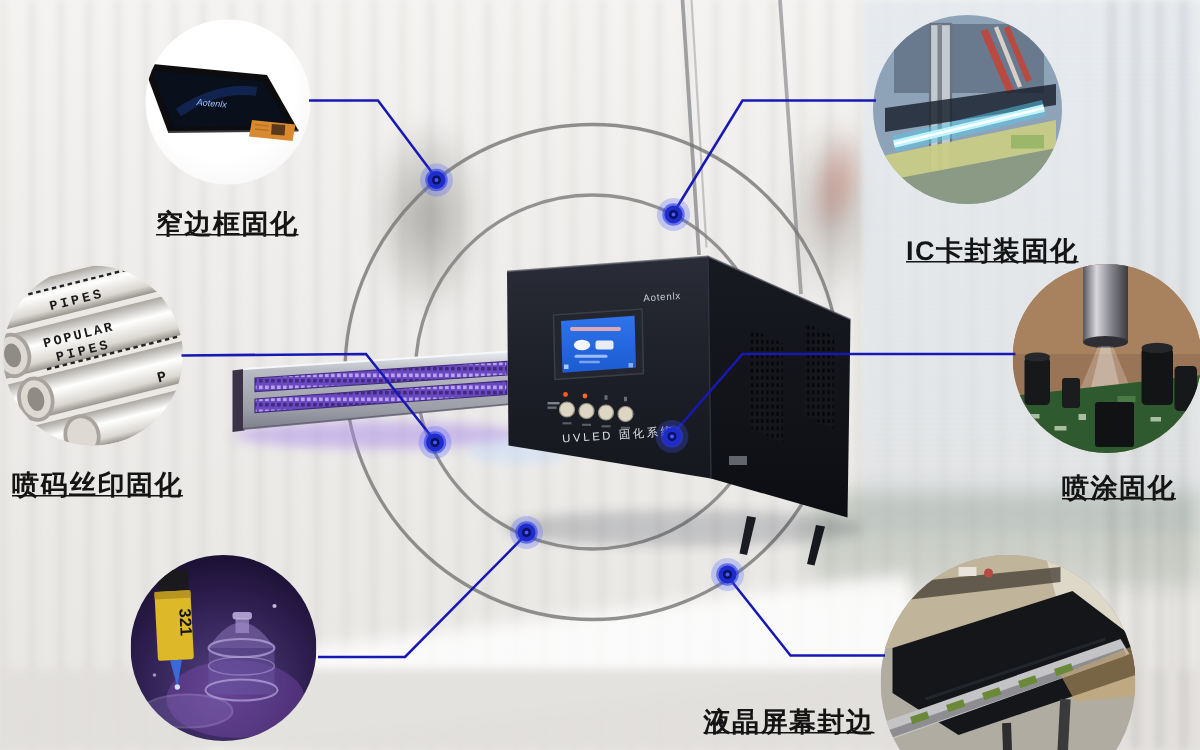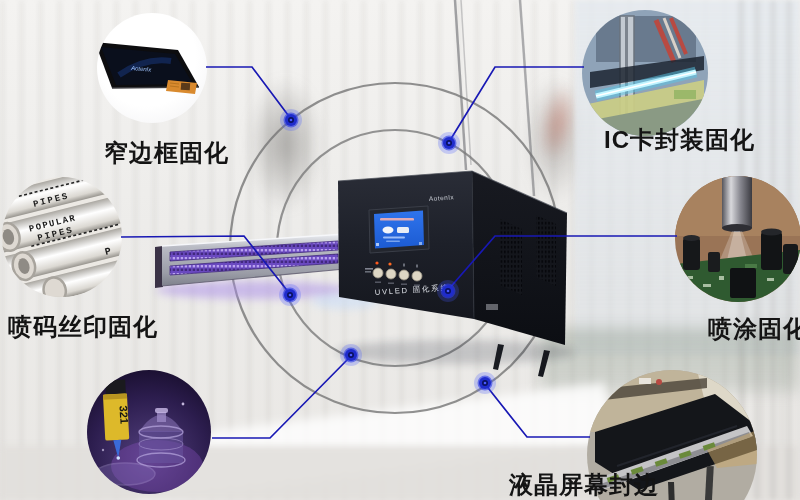--- a/index.html
+++ b/index.html
@@ -20,22 +20,22 @@
   .bg-band{left:540px;top:328px;width:260px;height:64px;filter:blur(7px);
     background:linear-gradient(180deg,rgba(138,152,138,.42),rgba(138,152,138,.25));}
   .bg-sill{left:130px;top:412px;width:480px;height:62px;filter:blur(5px);transform:rotate(-7deg);
     background:rgba(255,255,255,.8);}
   .bg-bottom{left:0;top:446px;width:800px;height:54px;filter:blur(3px);background:rgba(225,223,219,.9);}
   .bg-rstripes{left:738px;top:0;width:62px;height:500px;opacity:.5;filter:blur(2px);
     background:repeating-linear-gradient(90deg,rgba(120,118,114,.25) 0 6px,rgba(255,255,255,0) 6px 16px);}
   svg.layer{position:absolute;left:0;top:0;}
   .thumb{position:absolute;border-radius:50%;overflow:hidden;}
   .thumb svg{display:block;}
-  .callout-label{position:absolute;white-space:nowrap;font-weight:700;font-size:24px;
-    letter-spacing:1px;color:#141414;}
+  .callout-label{position:absolute;white-space:nowrap;font-weight:700;font-size:18px;
+    letter-spacing:1px;color:#141414;text-decoration:underline;}
 </style>
 </head>
 <body>
 
 <div class="stage">
 
   <div class="bg bg-stripes"></div>
   <div class="bg bg-smudge1"></div>
   <div class="bg bg-smudge2"></div>
   <div class="bg bg-red"></div>
@@ -362,18 +362,18 @@
         <circle cx="485" cy="383" r="11" fill="#4456ff" opacity="0.25"></circle>
           <circle cx="485" cy="383" r="7.5" fill="#2c3ae6" opacity="0.6"></circle>
         <circle cx="485" cy="383" r="6" fill="#1f2ccc"></circle>
           <circle cx="485" cy="383" r="3" fill="#0a1160"></circle>
           <circle cx="485" cy="383" r="1.3" fill="#4a5aff"></circle>
       </g>
     </g>
   </svg>
 
   <div class="callout-label" style="left:104px;top:137px;">窄边框固化</div>
-  <div class="callout-label" style="left:604px;top:124px;">IC卡封装固化</div>
+  <div class="callout-label" style="left:604px;top:155px;">IC卡封装固化</div>
   <div class="callout-label" style="left:8px;top:311px;">喷码丝印固化</div>
   <div class="callout-label" style="left:708px;top:313px;">喷涂固化</div>
-  <div class="callout-label" style="left:469px;top:469px;margin-left:40px;">液晶屏幕封边</div>
+  <div class="callout-label" style="left:469px;top:469px;">液晶屏幕封边</div>
 
 </div>
 
 </body></html>

